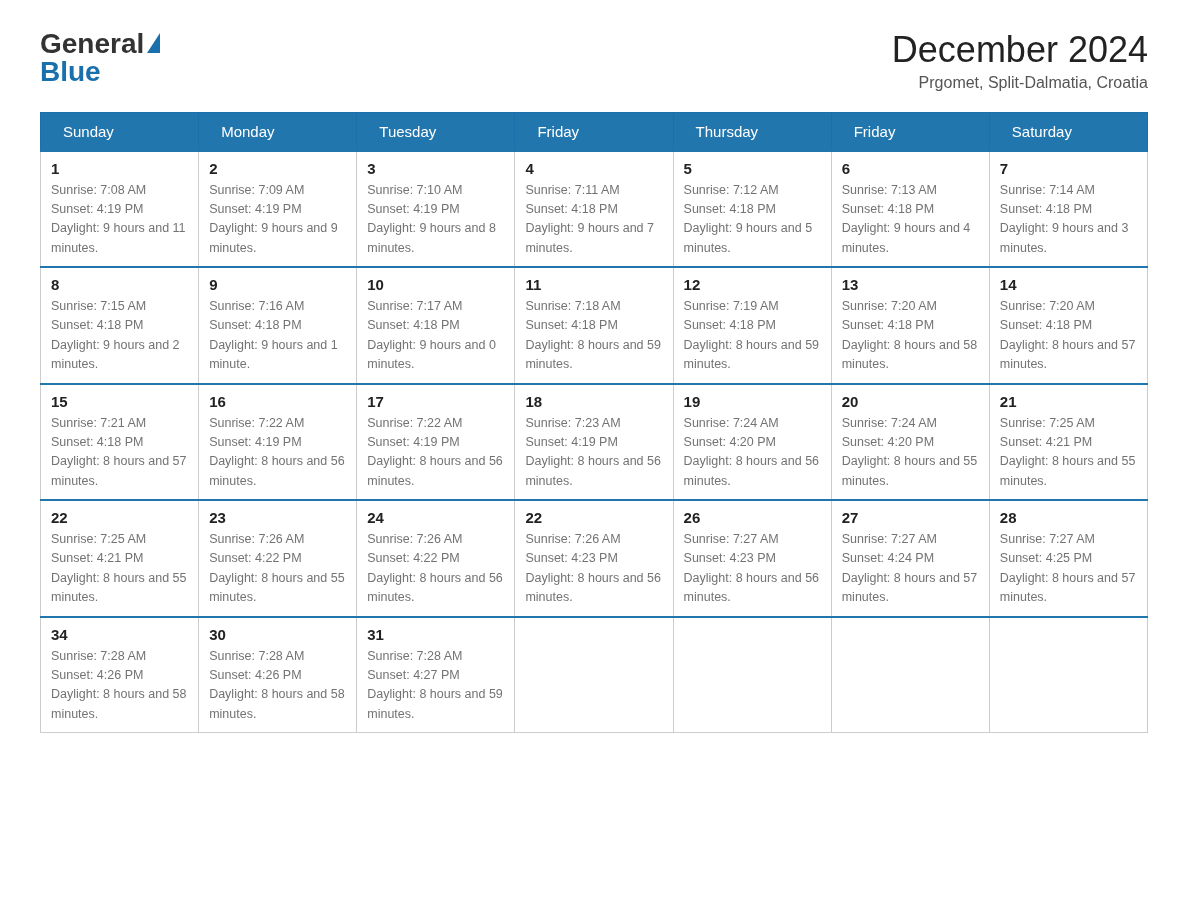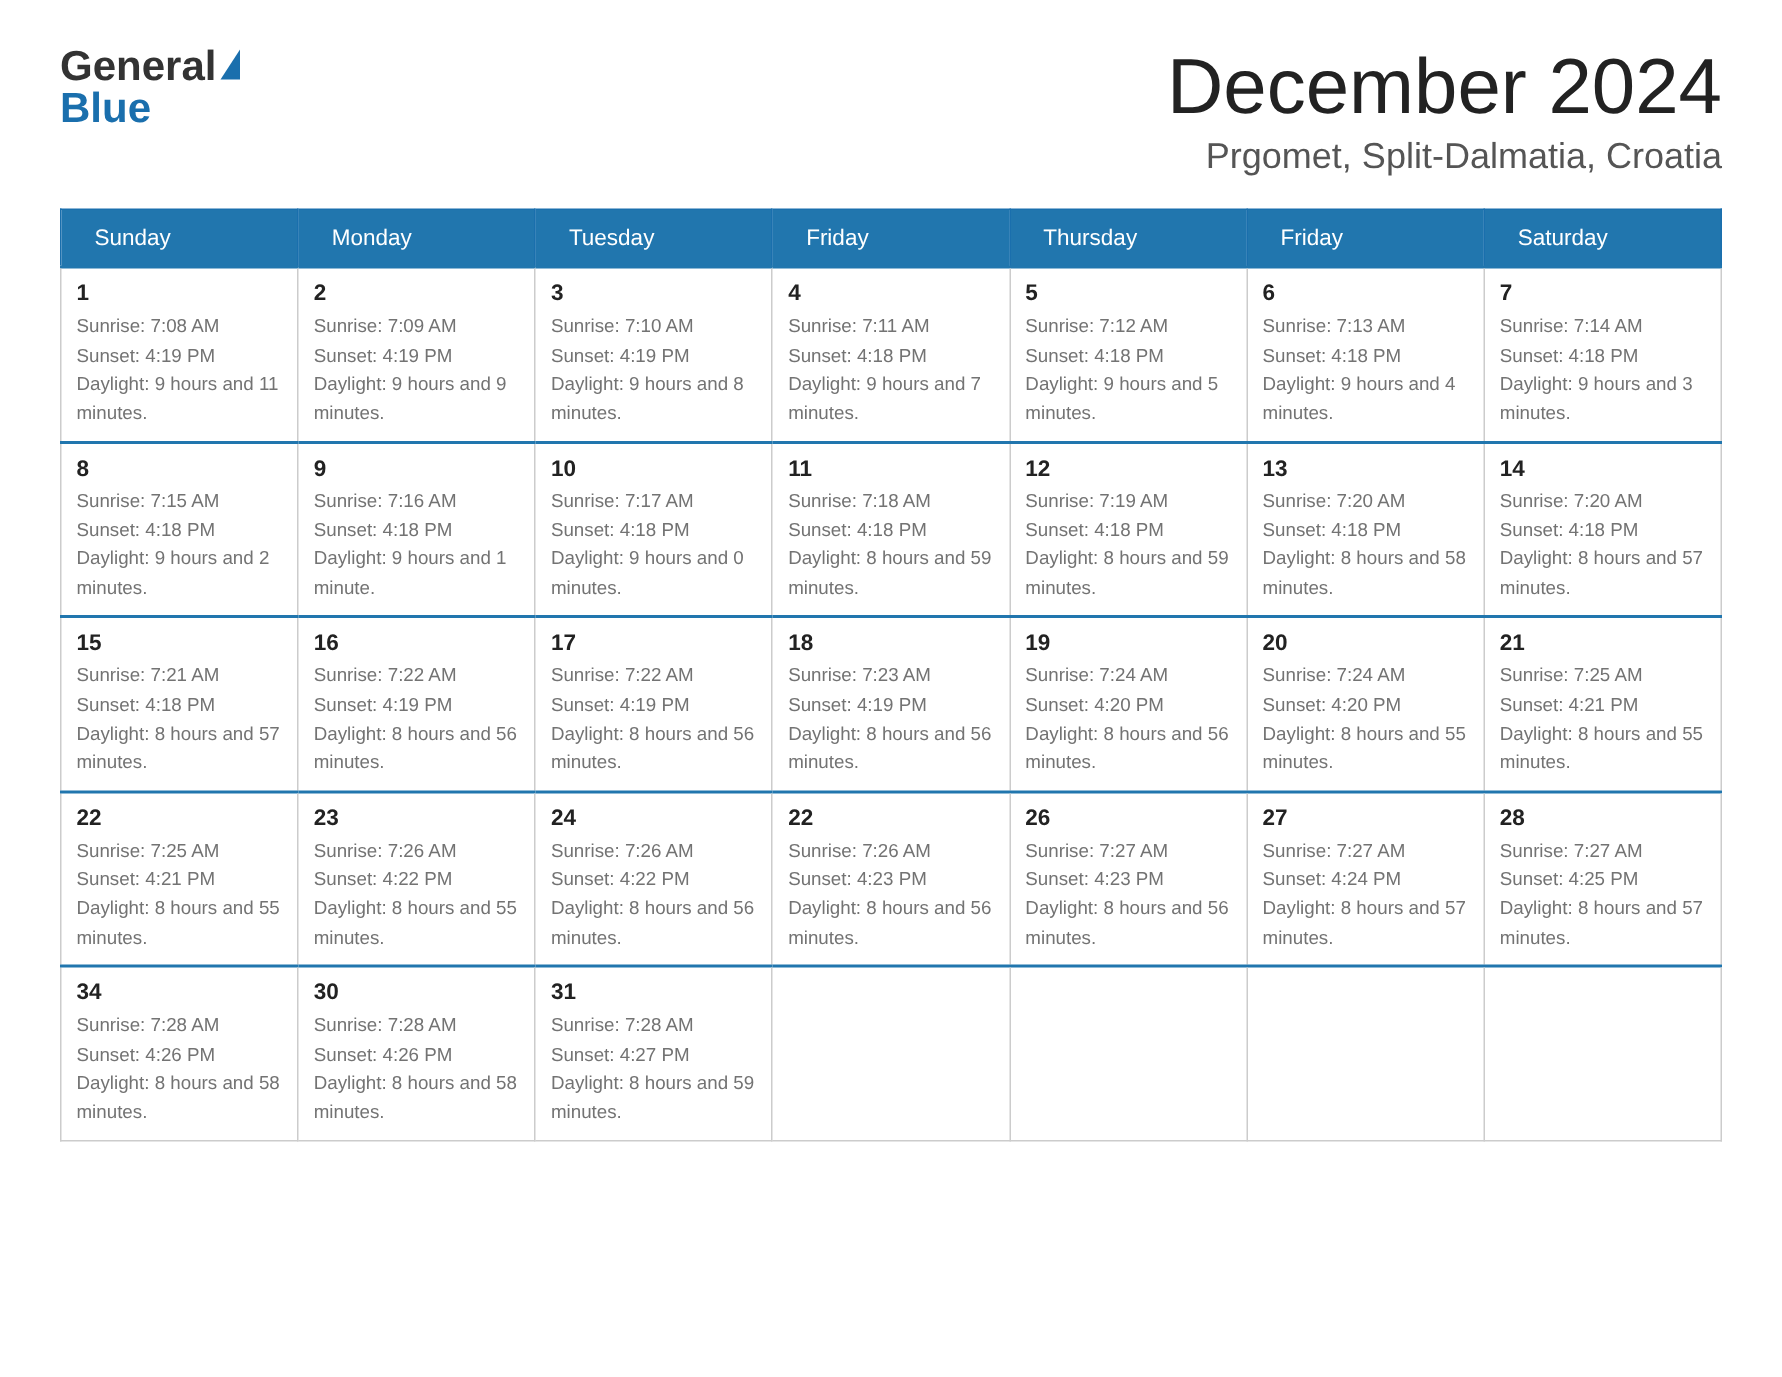--- a/index.html
+++ b/index.html
@@ -30,27 +30,27 @@
     .logo-blue {
       font-size: 28px;
       font-weight: bold;
       color: #1a6fad;
       line-height: 1;
     }
     .title-area {
       text-align: right;
     }
     .month-year {
-      font-size: 52px;
+      font-size: 36px;
       font-weight: normal;
       color: #222;
       line-height: 1.1;
     }
     .location {
-      font-size: 24px;
+      font-size: 16px;
       color: #555;
       margin-top: 4px;
     }
     .calendar {
       width: 100%;
       border-collapse: collapse;
     }
     .calendar th {
       background-color: #2176ae;
       color: #fff;

